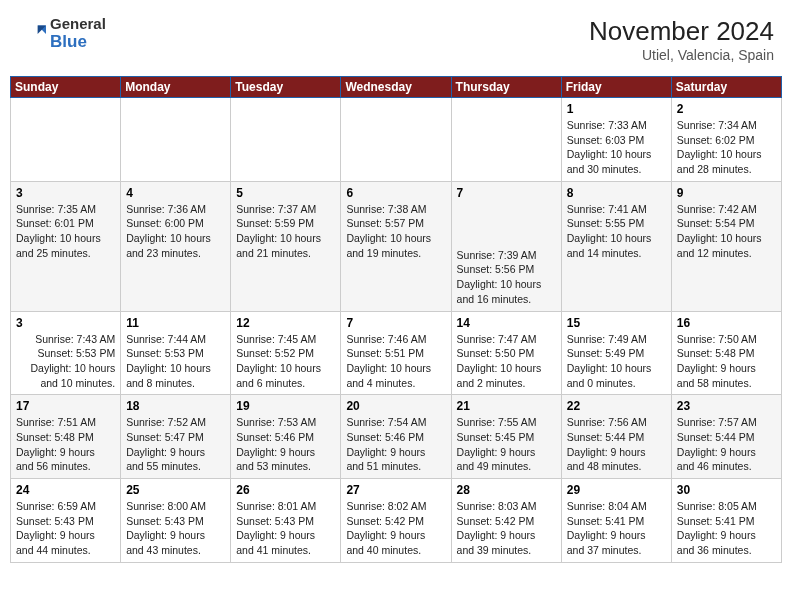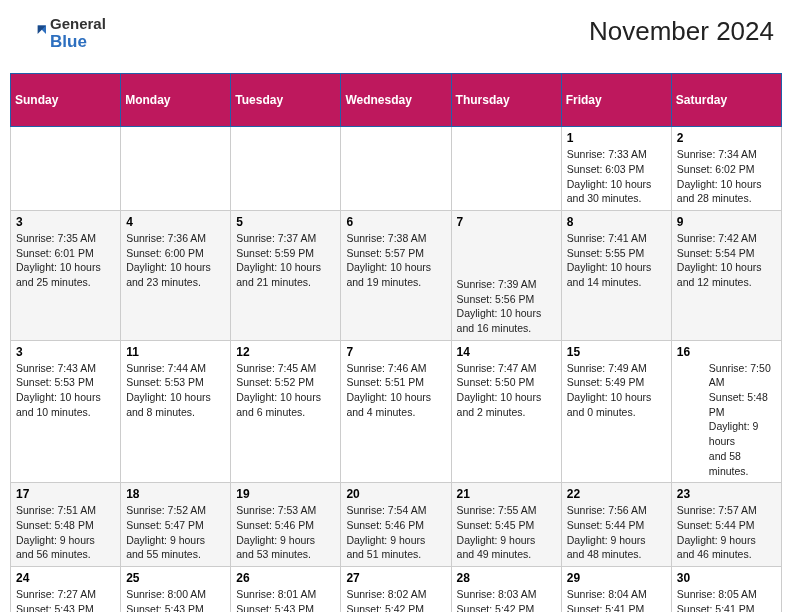--- a/index.html
+++ b/index.html
@@ -7,21 +7,21 @@
       font-family: Arial, sans-serif;
       background: #fff;
       width: 792px;
       min-height: 612px;
       padding: 10px;
     }
     .header {
       display: flex;
       justify-content: space-between;
       align-items: flex-start;
-      margin-bottom: 16px;
+      margin-bottom: 7px;
       padding: 6px 8px;
     }
     .logo {
       display: flex;
       align-items: center;
       gap: 4px;
     }
     .logo-text {
       display: flex;
       flex-direction: column;
@@ -52,23 +52,23 @@
     .location {
       font-size: 14px;
       color: #555;
     }
     table {
       width: 100%;
       border-collapse: collapse;
       font-size: 11px;
     }
     thead th {
-      background-color: #be185d;
+      background-color: #7f1d1d;
       color: #fff;
-      padding: 19px 4px;
+      padding: 3px 4px;
       text-align: left;
       font-size: 12px;
       font-weight: bold;
       border: 1px solid #2060aa;
       margin-left: 28px;
     }
     tbody td {
       border: 1px solid #ccc;
       vertical-align: top;
       padding: 4px 5px;
@@ -103,20 +103,21 @@
       <polygon points="28,8 40,8 40,20" fill="#2d6fbf"></polygon>
       <polygon points="28,8 40,8 28,20" fill="#1a4a8a"></polygon>
     </svg>
     <div class="logo-text">
       <span class="logo-general">General</span>
       <span class="logo-blue">Blue</span>
     </div>
   </div>
   <div class="title-block">
     <div class="month-title">November 2024</div>
+    <div class="location">Utiel, Valencia, Spain</div>
   </div>
 </div>
 
 <table>
   <thead>
     <tr>
       <th>Sunday</th>
       <th>Monday</th>
       <th>Tuesday</th>
       <th>Wednesday</th>
@@ -194,21 +195,21 @@
           <span class="day-number">9</span>
           <div class="day-info" style="white-space: pre-line;">Sunrise: 7:42 AM
 Sunset: 5:54 PM
 Daylight: 10 hours
 and 12 minutes.</div>
         </td>
       </tr>
       <tr>
         <td>
           <span class="day-number">3</span>
-          <div class="day-info" style="white-space: pre-line;">Sunrise: 7:43 AM
+          <div class="day-info" style="white-space: pre-line; text-align: right;">Sunrise: 7:43 AM
 Sunset: 5:53 PM
 Daylight: 10 hours
 and 10 minutes.</div>
         </td>
         <td>
           <span class="day-number">11</span>
           <div class="day-info" style="white-space: pre-line;">Sunrise: 7:44 AM
 Sunset: 5:53 PM
 Daylight: 10 hours
 and 8 minutes.</div>
@@ -236,21 +237,21 @@
         </td>
         <td>
           <span class="day-number">15</span>
           <div class="day-info" style="white-space: pre-line;">Sunrise: 7:49 AM
 Sunset: 5:49 PM
 Daylight: 10 hours
 and 0 minutes.</div>
         </td>
         <td>
           <span class="day-number">16</span>
-          <div class="day-info" style="white-space: pre-line; margin-left: 32px;">Sunrise: 7:50 AM
+          <div class="day-info" style="white-space: pre-line;">Sunrise: 7:50 AM
 Sunset: 5:48 PM
 Daylight: 9 hours
 and 58 minutes.</div>
         </td>
       </tr>
       <tr>
         <td>
           <span class="day-number">17</span>
           <div class="day-info" style="white-space: pre-line;">Sunrise: 7:51 AM
 Sunset: 5:48 PM
@@ -296,21 +297,21 @@
           <span class="day-number">23</span>
           <div class="day-info" style="white-space: pre-line;">Sunrise: 7:57 AM
 Sunset: 5:44 PM
 Daylight: 9 hours
 and 46 minutes.</div>
         </td>
       </tr>
       <tr>
         <td>
           <span class="day-number">24</span>
-          <div class="day-info" style="white-space: pre-line;">Sunrise: 7:27 AM
+          <div class="day-info" style="white-space: pre-line;">Sunrise: 6:59 AM
 Sunset: 5:43 PM
 Daylight: 9 hours
 and 44 minutes.</div>
         </td>
         <td>
           <span class="day-number">25</span>
           <div class="day-info" style="white-space: pre-line;">Sunrise: 8:00 AM
 Sunset: 5:43 PM
 Daylight: 9 hours
 and 43 minutes.</div>

